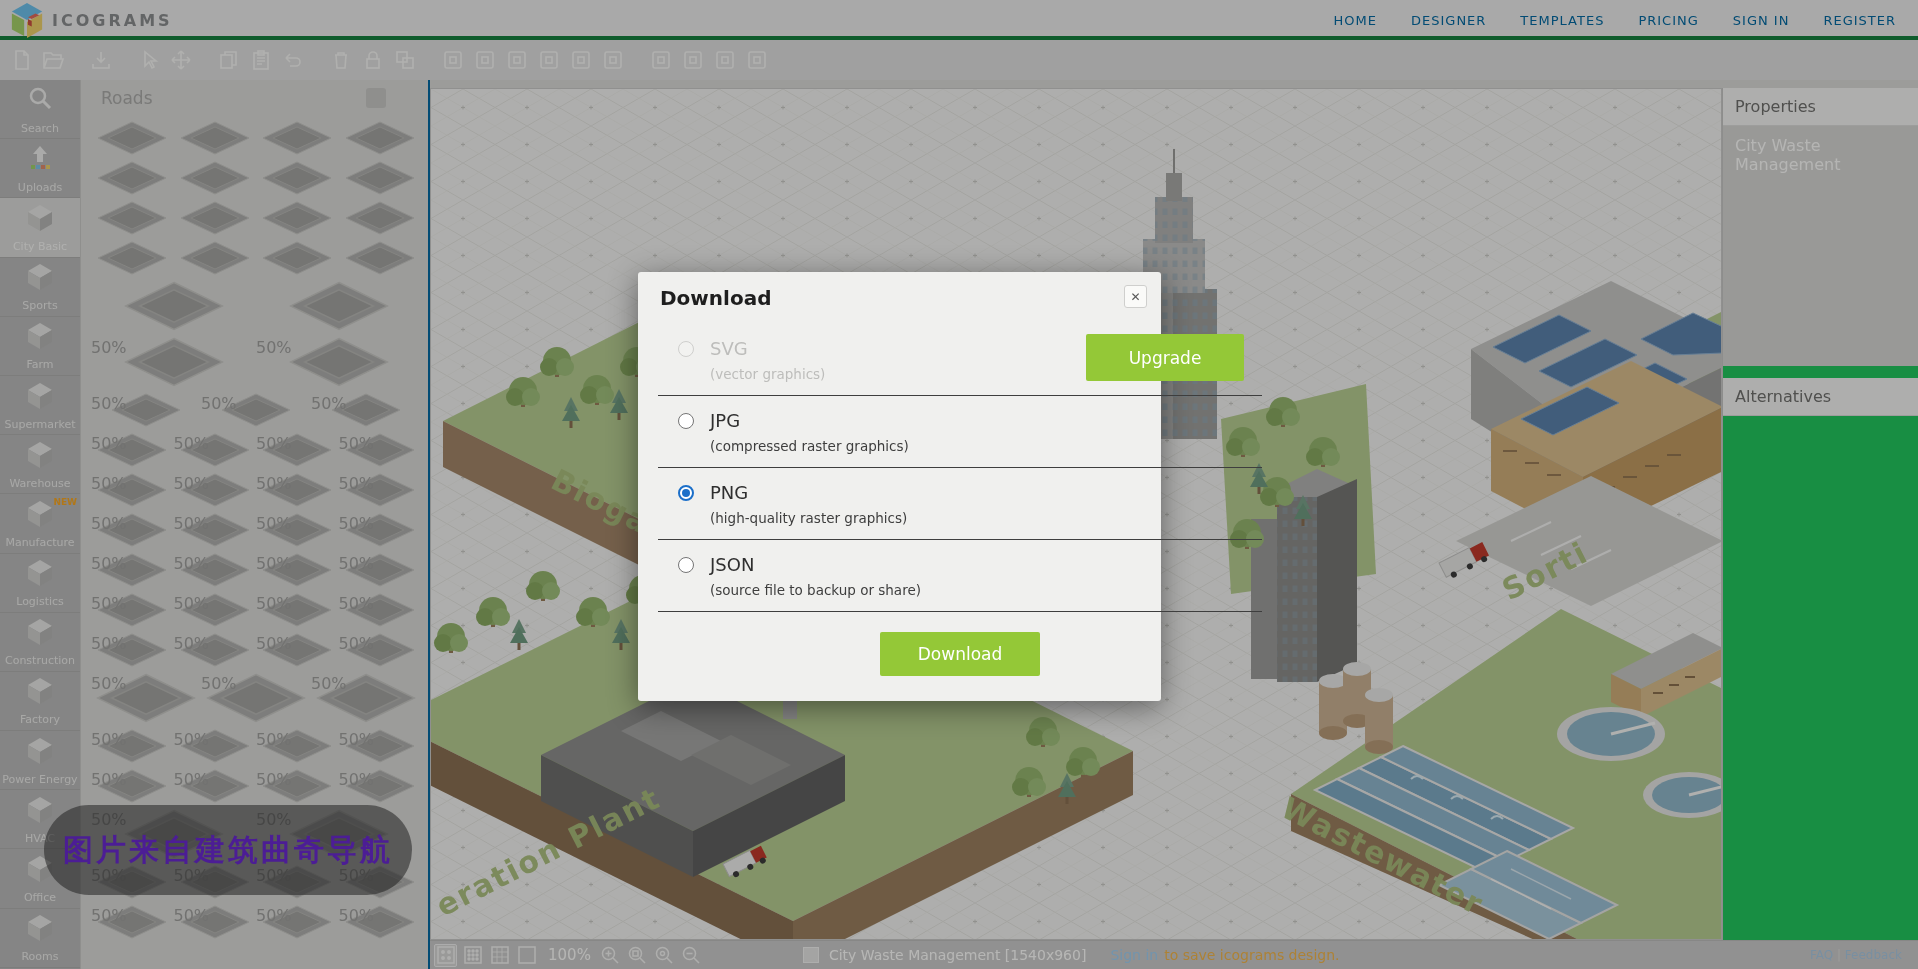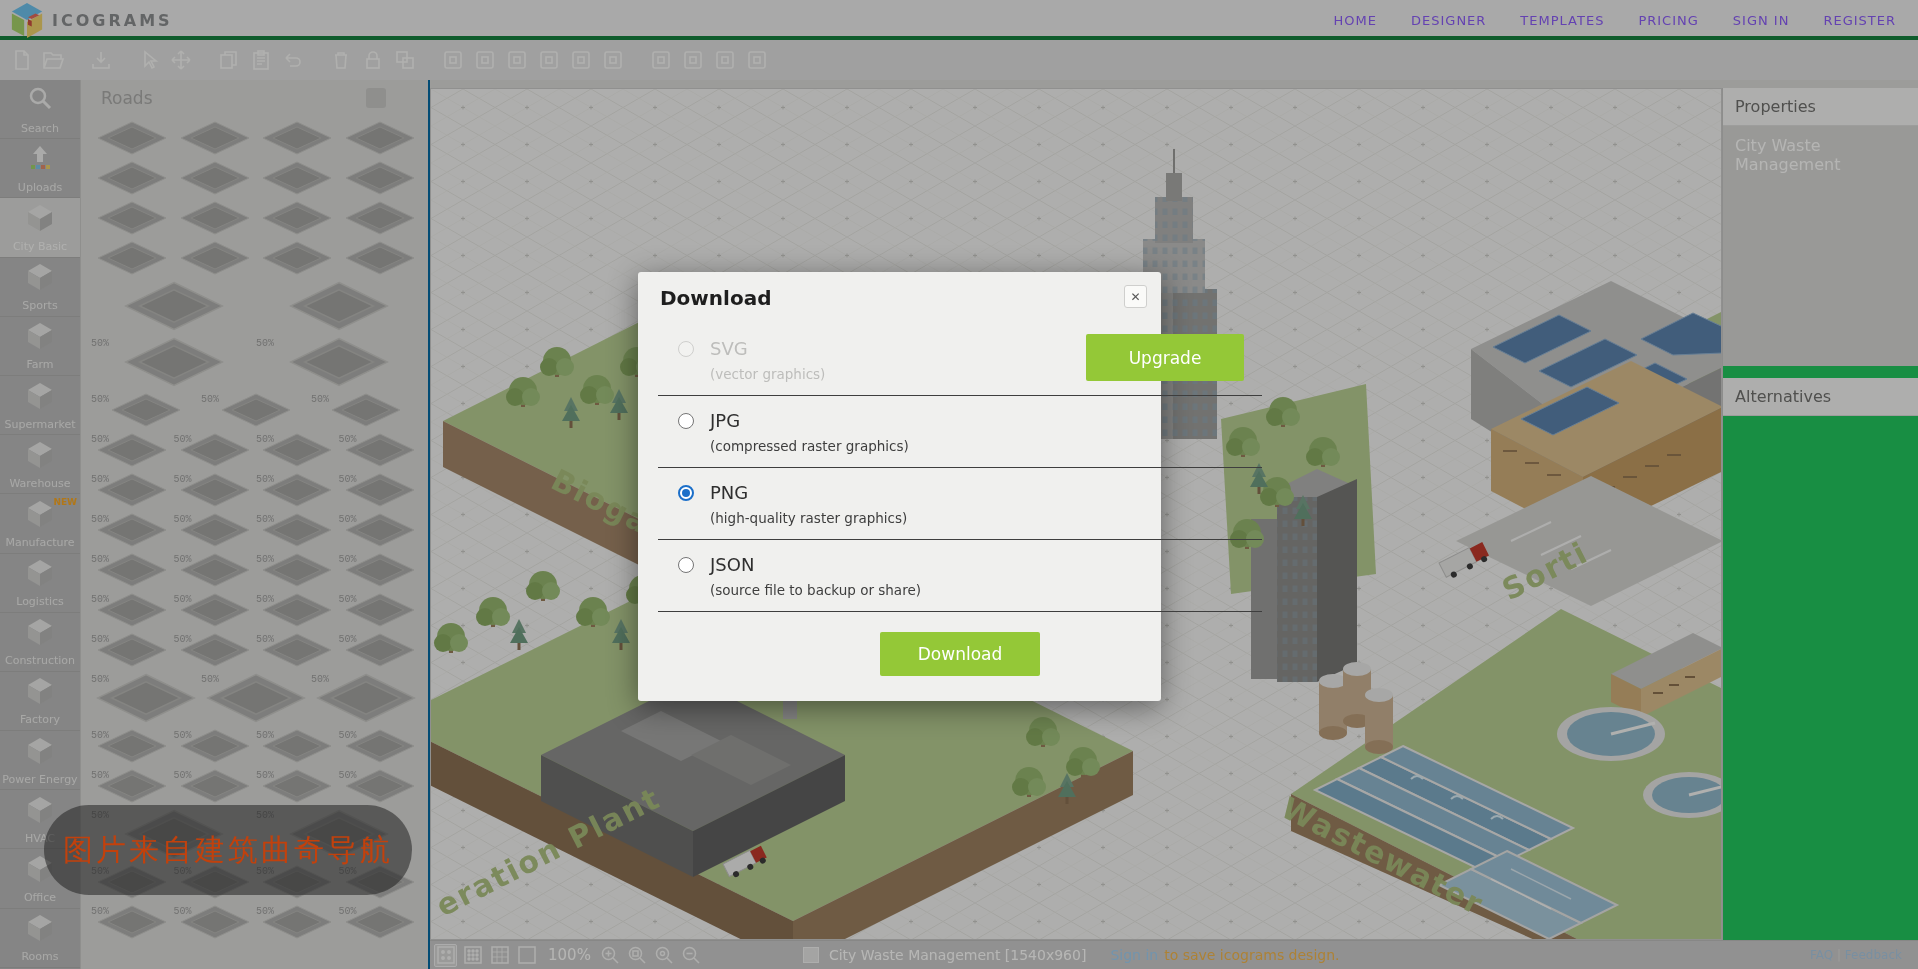--- a/index.html
+++ b/index.html
@@ -4,21 +4,21 @@
 <style>
   * { box-sizing: border-box; margin: 0; padding: 0; }
   body { font-family: "DejaVu Sans", "Liberation Sans", sans-serif; background:#777; }
   #app { position: relative; width: 1918px; height: 969px; overflow: hidden; background:#d8d8d6; }
 
   
   #header { position:absolute; left:0; top:0; width:1918px; height:40px; background:#eaeaea; border-bottom:4px solid #15803d; z-index:2; }
   #logo { position:absolute; left:10px; top:2px; display:flex; align-items:center; gap:8px; }
   #brand { font-size:16px; font-weight:bold; letter-spacing:3px; color:#8a8c8e; }
   #nav { position:absolute; right:22px; top:0; height:40px; display:flex; align-items:center; gap:34px; }
-  #nav a { font-size:13px; letter-spacing:1px; color:#8b5cf6; text-decoration:none; }
+  #nav a { font-size:13px; letter-spacing:1px; color:#0369a1; text-decoration:none; }
 
   
   #toolbar { position:absolute; left:0; top:40px; width:1918px; height:40px; background:#dedede; display:flex; align-items:center; padding-left:8px; z-index:2; }
   .tbtn { width:26px; height:26px; margin-right:6px; display:flex; align-items:center; justify-content:center; opacity:.9; }
   .tbtn svg { stroke:#f7f7f5; fill:none; stroke-width:1.6; }
   .tbtn.gap { margin-left:16px; }
 
   
   #sidebar { position:absolute; left:0; top:80px; width:80px; height:889px; background:#b9b9b9; z-index:2; }
   .sb-item { position:relative; height:59.2px; border-bottom:1px solid #aeaeac; display:flex; flex-direction:column; align-items:center; justify-content:center; cursor:pointer; }
@@ -28,21 +28,21 @@
   .sb-item .sb-badge { position:absolute; top:3px; right:3px; font-size:9px; color:#f5a623; font-weight:bold; }
   .sb-icon { width:30px; height:30px; }
 
   
   #roads-panel { position:absolute; left:80px; top:80px; width:350px; height:889px; background:#d8d8d6; border-left:1px solid #c6c6c4; border-right:2px solid #0369a1; overflow:hidden; z-index:2; }
   #roads-title { position:absolute; left:20px; top:8px; font-size:17px; color:#a9a9a7; }
   #panel-toggle { position:absolute; right:42px; top:8px; width:20px; height:20px; background:#c6c6c4; border-radius:3px; }
   #tiles { position:absolute; left:10px; top:38px; width:330px; }
   .tile-row { display:flex; }
   .tile-cell { position:relative; flex:1; display:flex; align-items:center; justify-content:center; padding:3px 0; }
-  .tile-badge { position:absolute; left:0px; top:4px; font-size:10px; color:#9e9e9c;font-family:Liberation Mono, monospace; }
+  .tile-badge { position:absolute; left:0px; top:4px; font-size:16px; color:#9e9e9c; }
 
   
   #canvas-wrap { position:absolute; left:430px; top:88px; width:1292px; height:852px; background:#f2f2f0; border:1px solid #c8c8c6; overflow:hidden; z-index:1; }
   #scene { position:absolute; left:0; top:0; }
   .glabel { fill:#a9bd7b; font-size:30px; font-weight:bold; letter-spacing:2px; opacity:.95; }
 
   
   #right-panel { position:absolute; left:1722px; top:88px; width:196px; height:852px; background:#22c55e; border-left:1px solid #c4c4c2; z-index:2; }
   .rp-header { height:38px; background:#f2f2f0; border-bottom:1px solid #dadad8; display:flex; align-items:center; padding-left:12px; font-size:16px; color:#6f6f6d; }
   #rp-selected { height:240px; background:#d4d4d2; padding:10px 12px; font-size:16px; color:#fbfbf9; }
@@ -58,21 +58,21 @@
   #design-name { font-size:14px; color:#fdfdfb; margin-right:24px; }
   #signin-hint { font-size:14px; }
   #signin-hint a { color:#9ecdf0; text-decoration:none; margin-right:6px; }
   #signin-hint span { color:#f0b44a; }
   #status-links { margin-left:auto; font-size:12px; color:#d8d8d6; }
   #status-links a { color:#a7c7e0; text-decoration:none; }
 
   
   #overlay { position:absolute; inset:0; background:rgba(0,0,0,0.28); z-index:10; }
   #watermark { position:absolute; left:44px; top:805px; width:368px; height:90px; border-radius:46px; background:rgba(35,35,35,0.55); display:flex; align-items:center; justify-content:center; z-index:20; }
-  #watermark span { color:#c2410c; font-size:30px; font-weight:normal; letter-spacing:3px; }
+  #watermark span { color:#4c1d95; font-size:30px; font-weight:bold; letter-spacing:3px; }
 
   #modal { position:absolute; left:638px; top:272px; width:523px; height:429px; background:#f0f0ee; border-radius:3px; box-shadow:0 6px 30px rgba(0,0,0,.45); z-index:30; }
   #modal-title { position:absolute; left:22px; top:14px; font-size:20px; font-weight:bold; color:#1e1e1e; }
   #modal-close { position:absolute; right:14px; top:13px; width:23px; height:23px; background:#fafaf8; border:1px solid #cfcfcd; border-radius:3px; font-size:12px; font-weight:bold; color:#555; display:flex; align-items:center; justify-content:center; cursor:pointer; }
   #options { position:absolute; left:20px; top:52px; width:604px; }
   .opt { position:relative; border-bottom:1px solid #3e3e3e; padding:14px 0 13px 20px; }
   .opt-line1 { display:flex; align-items:center; gap:16px; }
   .radio { width:16px; height:16px; border-radius:50%; background:#fff; border:1px solid #757575; display:inline-block; flex:0 0 auto; }
   .radio.selected { border:2px solid #1b6fc9; position:relative; }
   .radio.selected::after { content:""; position:absolute; inset:2px; border-radius:50%; background:#1b6fc9; }

